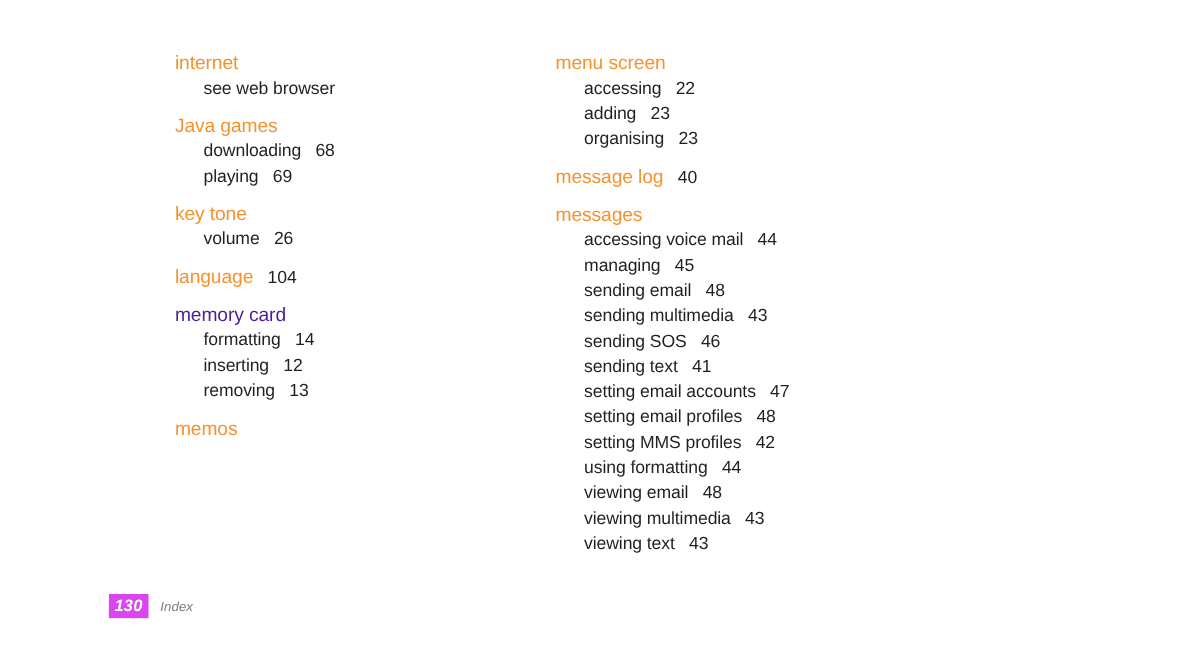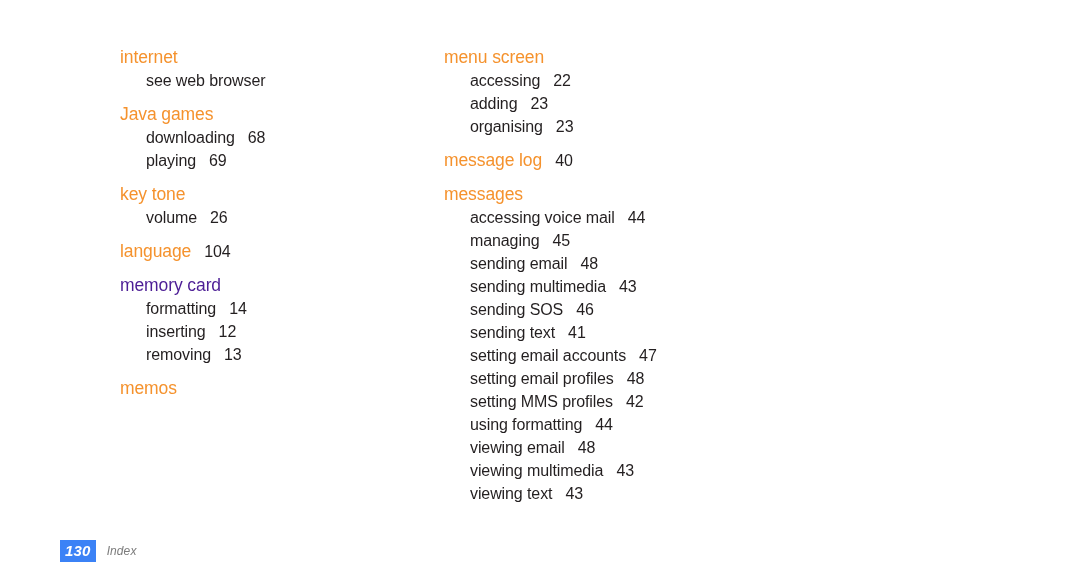--- a/index.html
+++ b/index.html
@@ -15,20 +15,21 @@
     color: #231f20;
     overflow: hidden;
     position: relative;
   }
 
   #page {
     position: relative;
     width: 896px;
     height: 586px;
     box-sizing: border-box;
+    margin-left: 39px;
   }
 
   
   .columns {
     position: absolute;
     left: 0;
     top: 46px;
     width: 1080px;
     display: flex;
     align-items: flex-start;
@@ -42,21 +43,21 @@
 
   
   .columns { display: block; }
   .column {
     position: absolute;
     top: 0;
     padding: 0;
     margin: 0;
   }
   .column.col-1 { left: 60px;  width: 320px; }
-  .column.col-2 { left: 392px; width: 320px; }
+  .column.col-2 { left: 414px; width: 320px; }
   .column.col-3 { left: 722px; width: 340px; }
 
   
   .index-group {
     margin: 0 0 11px 0;
   }
   .index-group:last-child { margin-bottom: 0; }
 
   .group-head {
     display: block;
@@ -204,17 +205,17 @@
         <div class="index-group">
           <div class="group-head" style="color: rgb(245, 146, 45);"></div>
         </div>
         <div class="index-group">
           <div class="group-head" style="color: rgb(245, 146, 45);"></div>
         </div>
       </div>
   </div>
 
   <div class="footer">
-    <span class="page-badge" style="background: #3b82f6;">130</span>
+    <span class="page-badge" style="background: #d946ef;">130</span>
     <span class="footer-label" style="color: rgb(124, 124, 124);">Index</span>
   </div>
 
 </div>
 
 </body></html>

